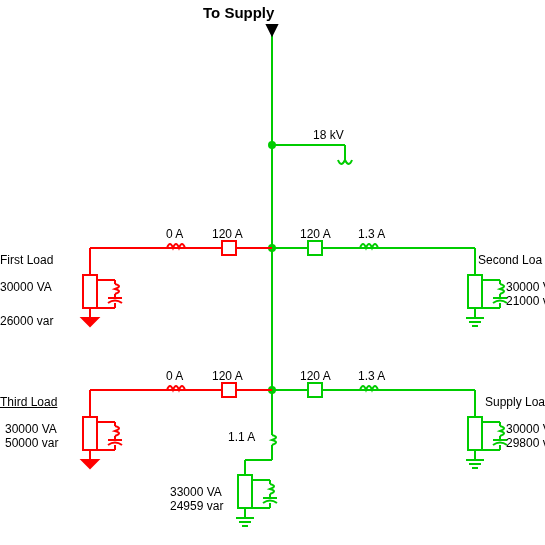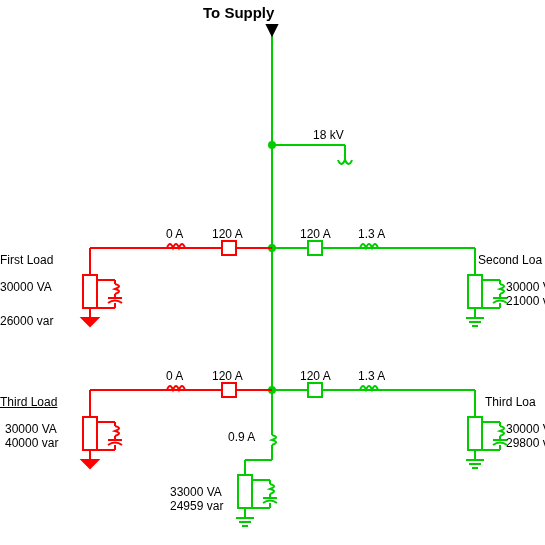--- a/index.html
+++ b/index.html
@@ -152,25 +152,25 @@
 <div class="label" style="left:212px; top:227px;">120 A</div>
 
 <div class="label" style="left:478px; top:253px;">Second Loa</div>
 <div class="label" style="left:506px; top:280px;">30000 VA</div>
 <div class="label" style="left:506px; top:294px;">21000 var</div>
 <div class="label" style="left:300px; top:227px;">120 A</div>
 <div class="label" style="left:358px; top:227px;">1.3 A</div>
 
 <div class="label" style="left:0px; top:395px;text-decoration:underline;">Third Load</div>
 <div class="label" style="left:5px; top:422px;">30000 VA</div>
-<div class="label" style="left:5px; top:436px;">40000 var</div>
+<div class="label" style="left:5px; top:436px;">50000 var</div>
 <div class="label" style="left:166px; top:369px;">0 A</div>
 <div class="label" style="left:212px; top:369px;">120 A</div>
 
-<div class="label" style="left:485px; top:395px;">Third Loa</div>
+<div class="label" style="left:485px; top:395px;">Supply Loa</div>
 <div class="label" style="left:506px; top:422px;">30000 VA</div>
 <div class="label" style="left:506px; top:436px;">29800 var</div>
 <div class="label" style="left:300px; top:369px;">120 A</div>
 <div class="label" style="left:358px; top:369px;">1.3 A</div>
 
-<div class="label" style="left:228px; top:430px;">0.9 A</div>
+<div class="label" style="left:228px; top:430px;">1.1 A</div>
 <div class="label" style="left:170px; top:485px;">33000 VA</div>
 <div class="label" style="left:170px; top:499px;">24959 var</div>
 
 </body></html>

